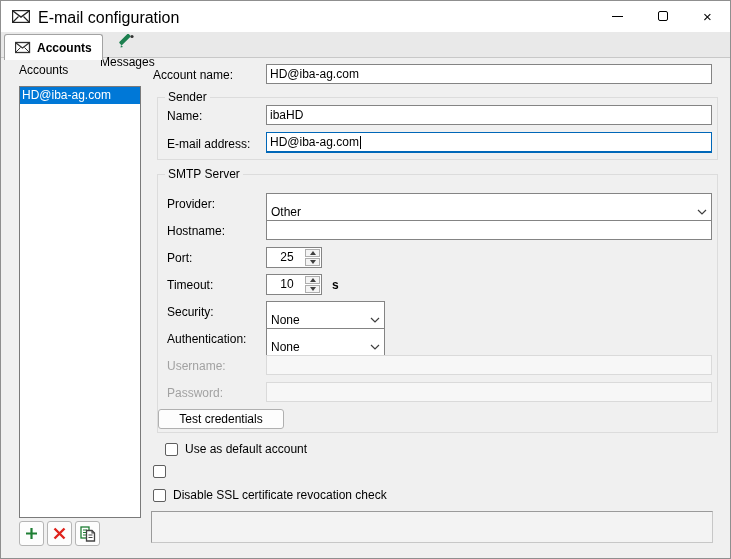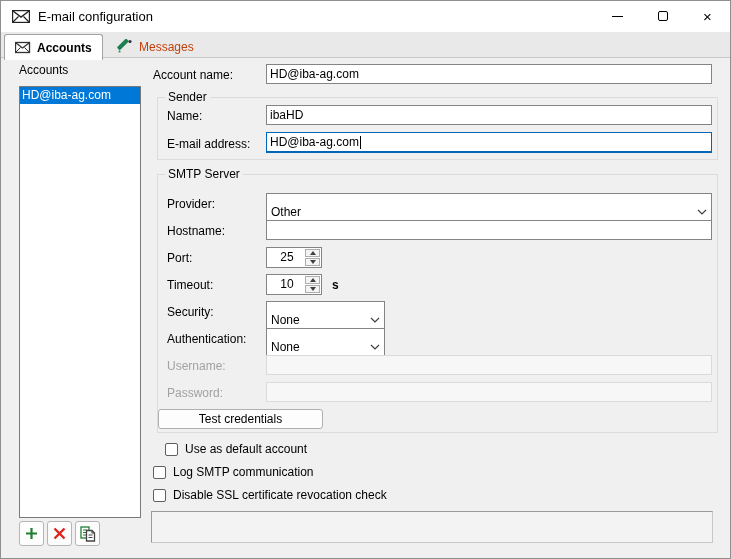--- a/index.html
+++ b/index.html
@@ -2,32 +2,32 @@
 <html><head>
 <meta charset="utf-8">
 <style>
   * { margin:0; padding:0; box-sizing:border-box; }
   html,body { width:731px; height:559px; font-family:"Liberation Sans", sans-serif; font-size:12px; color:#000; }
   .window { position:relative; width:731px; height:559px; background:#f0f0f0; border:1px solid #8f8f8f; overflow:hidden; }
 
   
   .titlebar { position:absolute; left:0; top:0; width:100%; height:31px; background:#ffffff; }
   .title-icon { position:absolute; left:11px; top:9px; width:18px; height:13px; }
-  .title-text { position:absolute; left:37px; top:8px; font-size:13px; }
+  .title-text { position:absolute; left:37px; top:8px; font-size:16px; }
   .winbtn { position:absolute; top:0; width:45px; height:30px; display:flex; align-items:center; justify-content:center; background:transparent; border:none; cursor:default; }
   .winbtn.min { right:90px; } .winbtn.max { right:45px; } .winbtn.close { right:0; }
   .glyph-min { width:11px; height:1px; background:#000; display:block; }
   .glyph-max { width:10px; height:10px; border:1px solid #000; border-radius:2px; display:block; }
   .glyph-close { font-size:15px; line-height:15px; color:#000; }
 
   
   .tabstrip { position:absolute; left:0; top:31px; width:100%; height:26px; background:#e9e9e9; border-bottom:1px solid #c8c8c8; }
   .tab { position:absolute; top:2px; height:25px; display:flex; align-items:center; gap:6px; padding:0 10px; cursor:default; }
   .tab.active { left:3px; background:#ffffff; border:1px solid #a3a3a3; border-bottom:none; border-radius:3px 3px 0 0; font-weight:bold; z-index:2; height:26px; }
-  .tab.inactive { left:106px; color:#c2410c; }
+  .tab.inactive { left:89px; color:#000000;flex-direction:column; }
   .tab svg { flex:0 0 auto; }
 
   
   .lbl { position:absolute; white-space:nowrap; }
   .listbox { position:absolute; left:18px; top:85px; width:122px; height:432px; background:#fff; border:1px solid #7a7a7a; }
   .listitem { height:17px; line-height:17px; padding-left:2px; background:#0078d7; color:#fff; overflow:hidden; white-space:nowrap; }
   .toolbtn { position:absolute; top:520px; width:25px; height:25px; background:#fdfdfd; border:1px solid #b5b5b5; border-radius:3px; display:flex; align-items:center; justify-content:center; cursor:default; }
 
   
   .grp { position:absolute; border:1px solid #dcdcdc; }
@@ -190,29 +190,28 @@
         <path d="M1 1 L5 5 L9 1" fill="none" stroke="#3f3f3f" stroke-width="1.2"></path>
       </svg>
   </div>
 
   <span class="lbl dis" style="left:166px; top:358px;">Username:</span>
   <input class="txt disabled" style="left: 265px; top: 354px; width: 446px;" disabled="" value="">
 
   <span class="lbl dis" style="left:166px; top:385px;">Password:</span>
   <input class="txt disabled" style="left: 265px; top: 381px; width: 446px;" disabled="" value="">
 
-  <button class="pushbtn" style="left:157px; top:408px; width:165px; height:20px;">Test credentials</button>
+  <button class="pushbtn" style="left:157px; top:408px; width:126px; height:20px;">Test credentials</button>
 
   <div class="chk" style="left:152px; top:441px;margin-left:12px;">
     <span class="chkbox"></span>
     <span>Use as default account</span>
   </div>
   <div class="chk" style="left:152px; top:464px;">
     <span class="chkbox"></span>
-    <span>Log SMTP communication</span>
   </div>
   <div class="chk" style="left:152px; top:487px;">
     <span class="chkbox"></span>
     <span>Disable SSL certificate revocation check</span>
   </div>
 
   <div class="statusbox"></div>
 
 </div>
 

